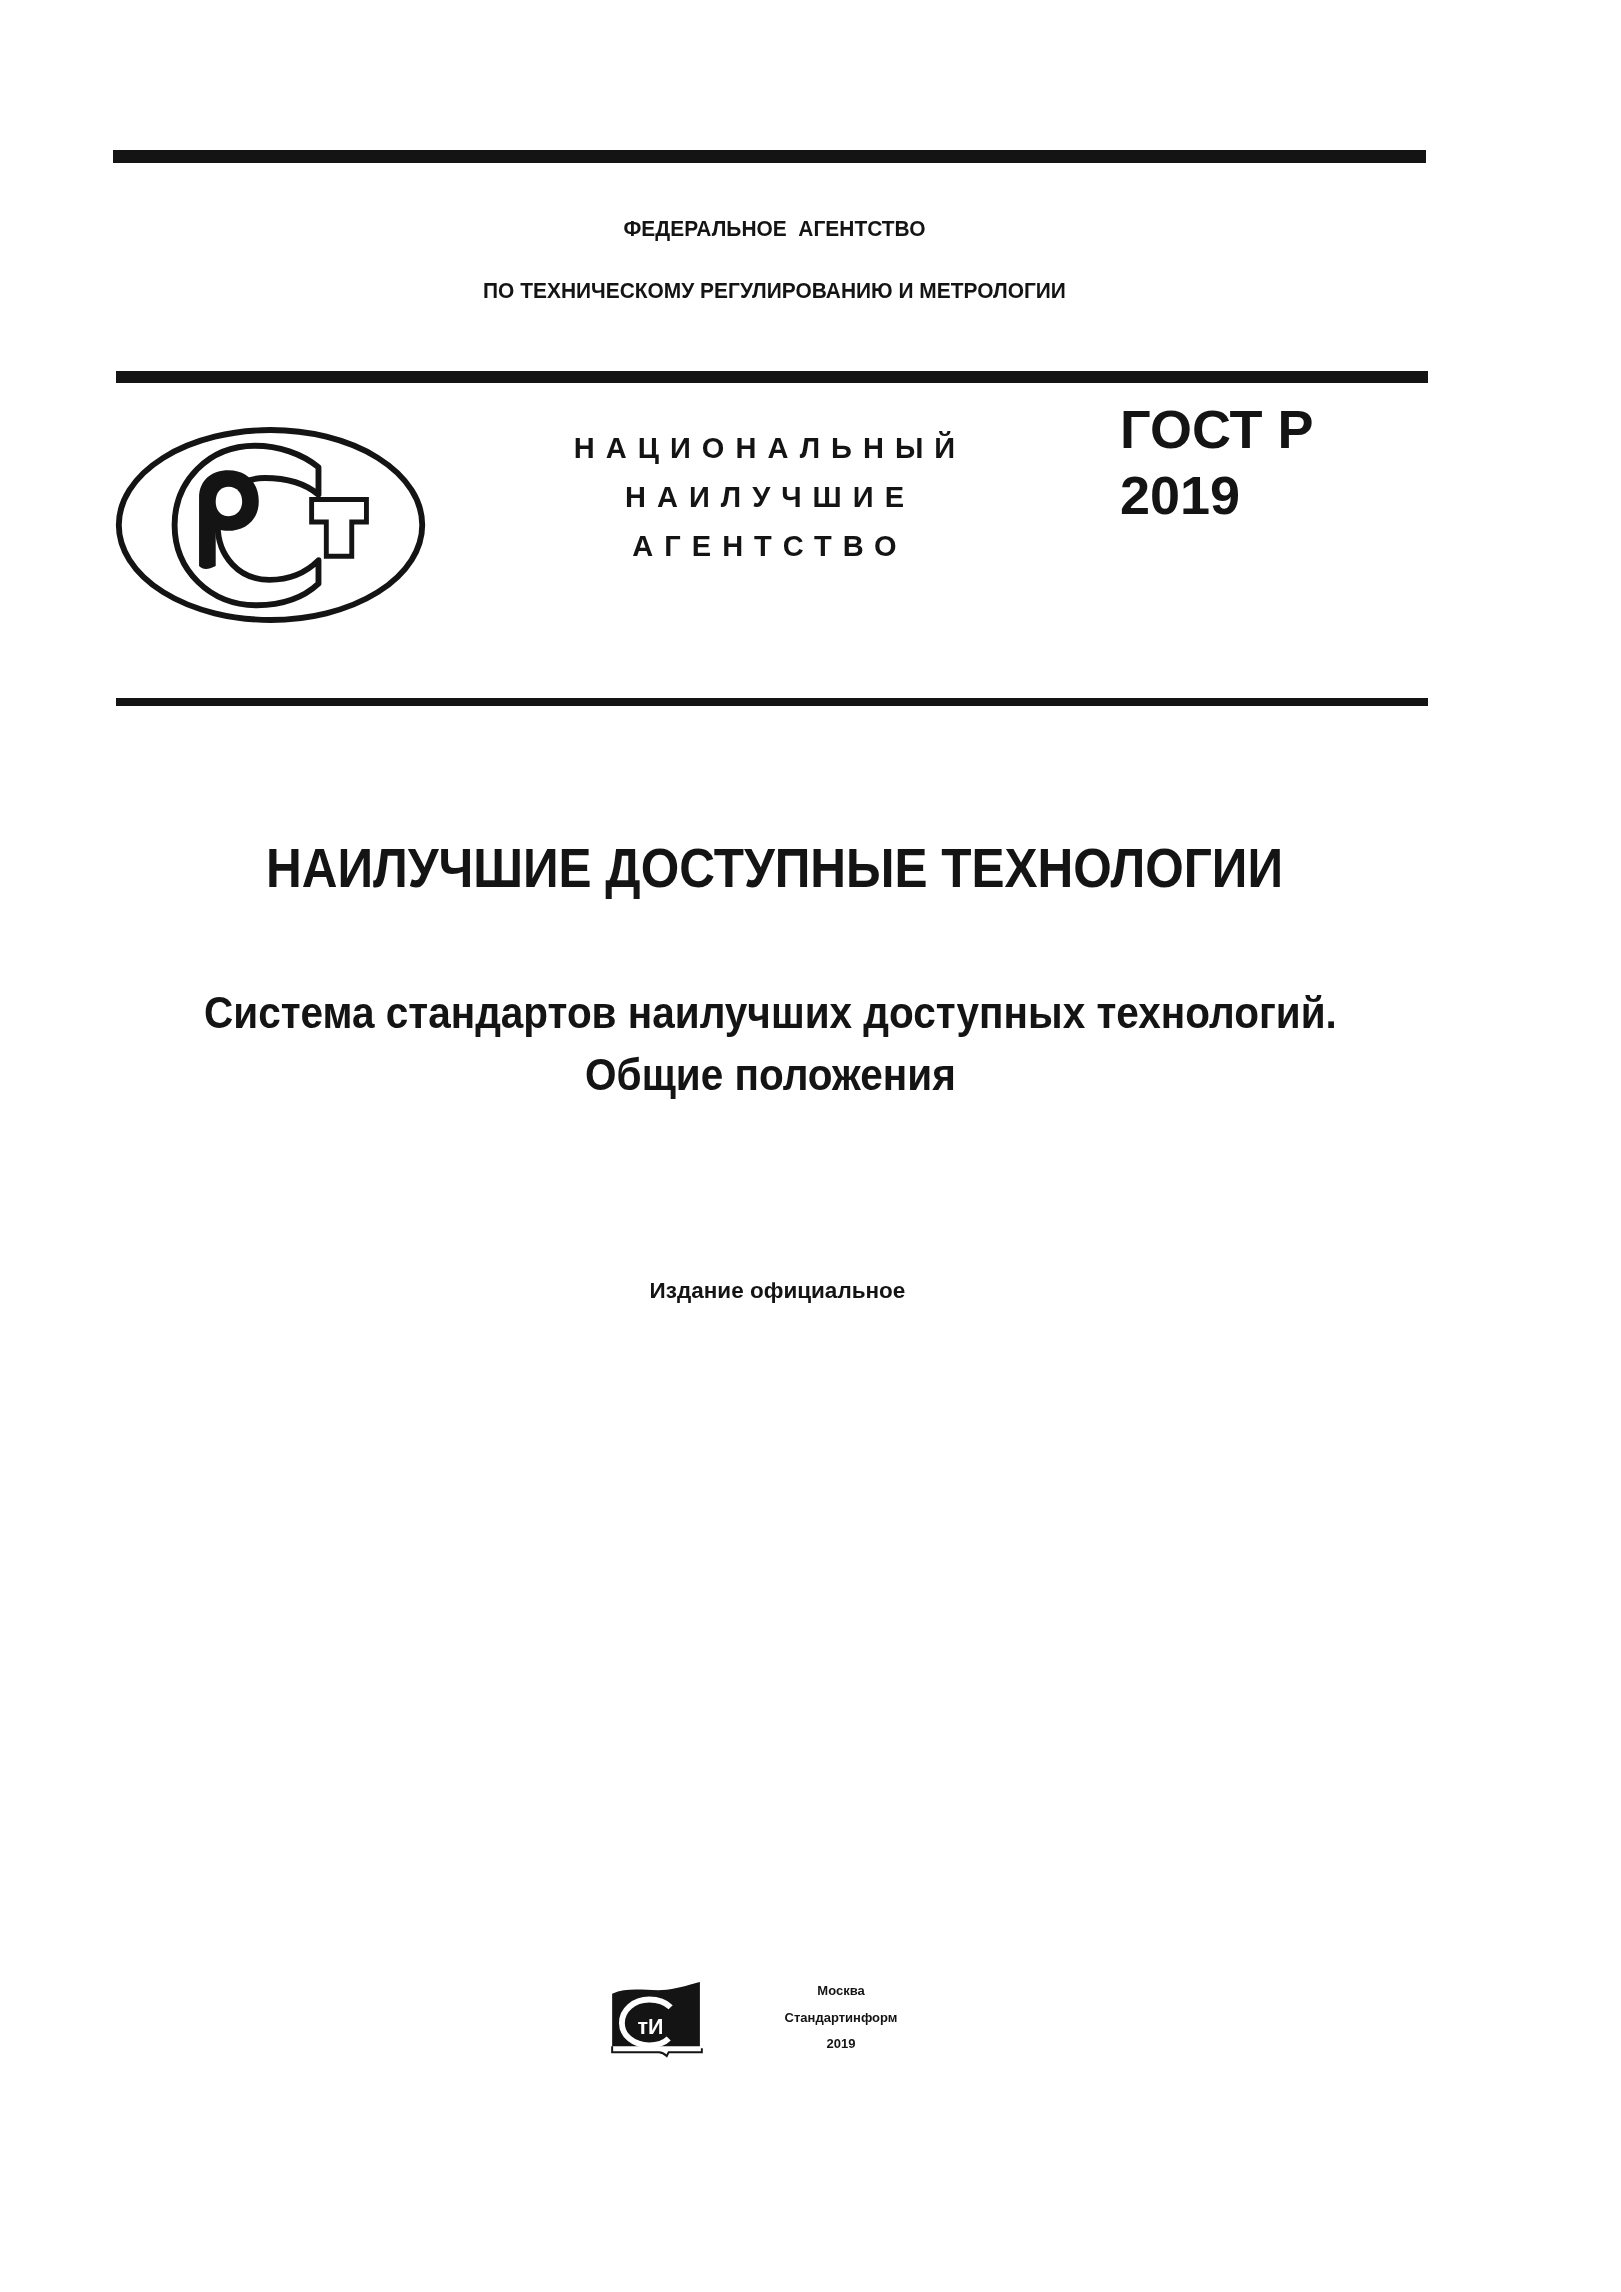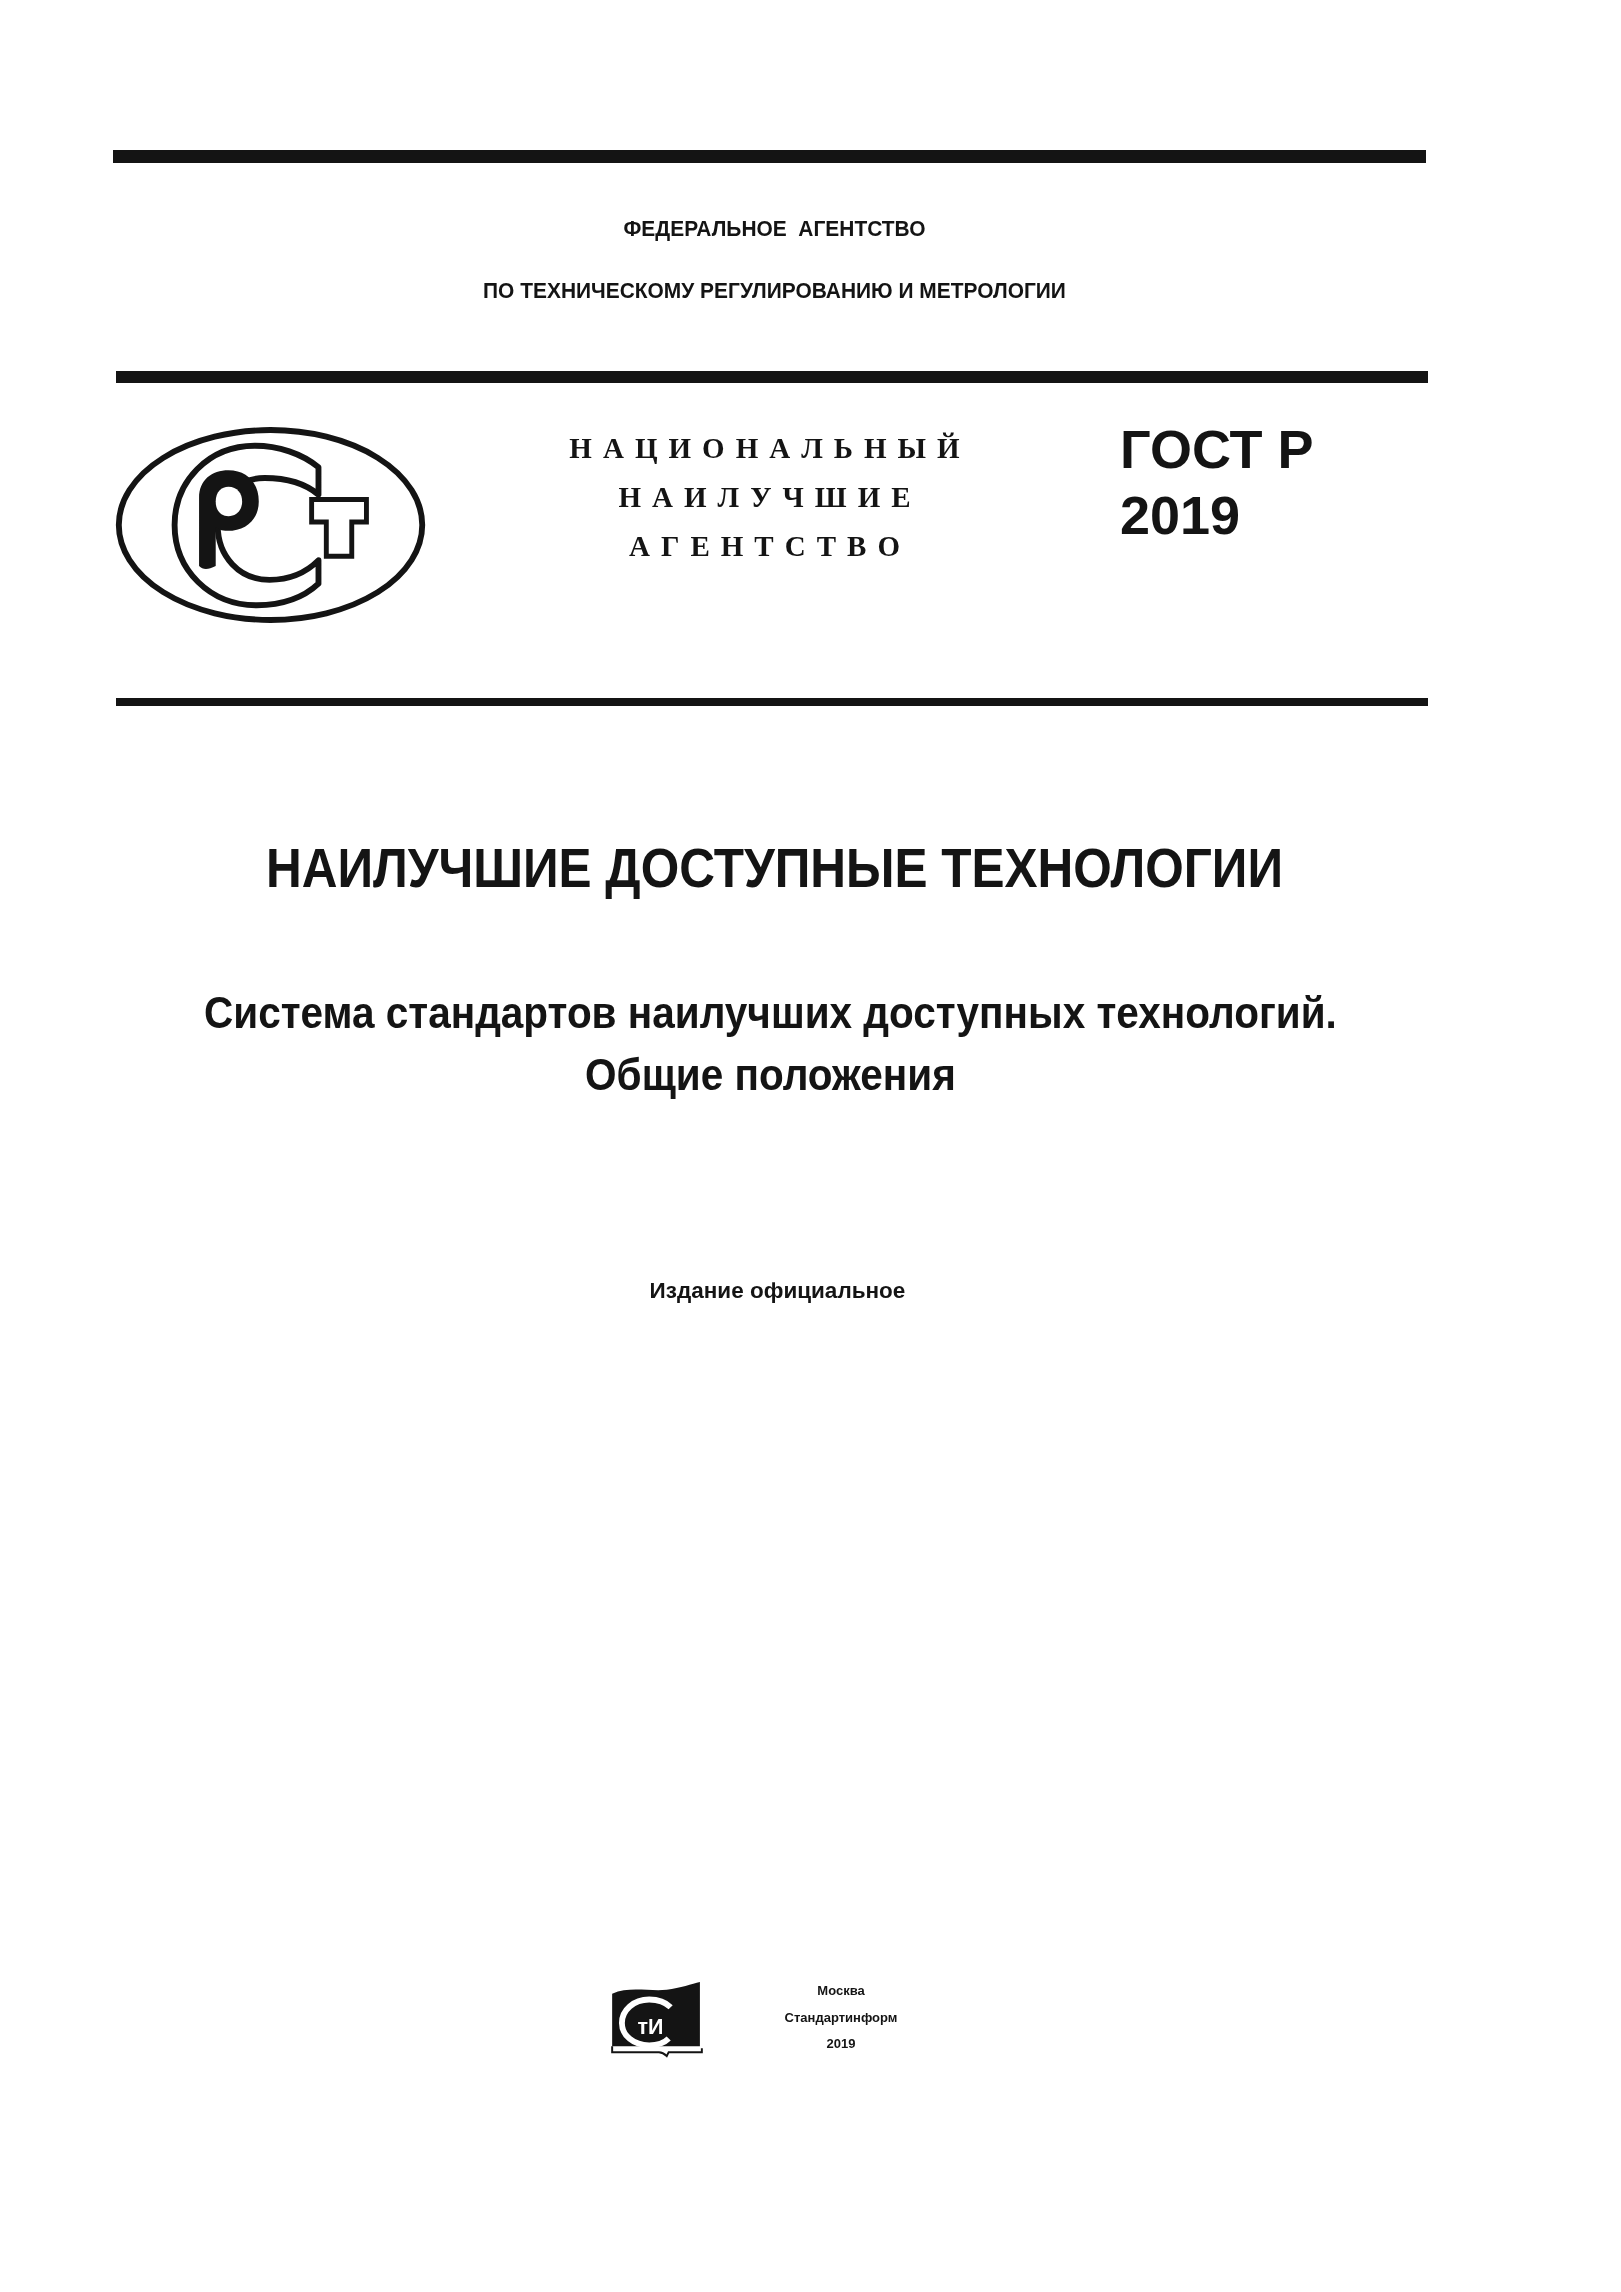--- a/index.html
+++ b/index.html
@@ -53,27 +53,26 @@
       width: 461px;
       text-align: center;
       font-weight: bold;
       font-size: 29px;
       line-height: 49px;
       letter-spacing: 0.38em;
     }
     .nat-line {
       display: block;
       padding-left: 0.38em;
-      font-family: Liberation Serif, serif;
     }
 
     .gost-block {
       position: absolute;
       left: 1120px;
-      top: 416px;
+      top: 396px;
       font-weight: bold;
       font-size: 54px;
       line-height: 66px;
     }
     .gost-line { display: block; white-space: nowrap; }
 
     .title {
       position: absolute;
       left: 0;
       width: 1549px;

